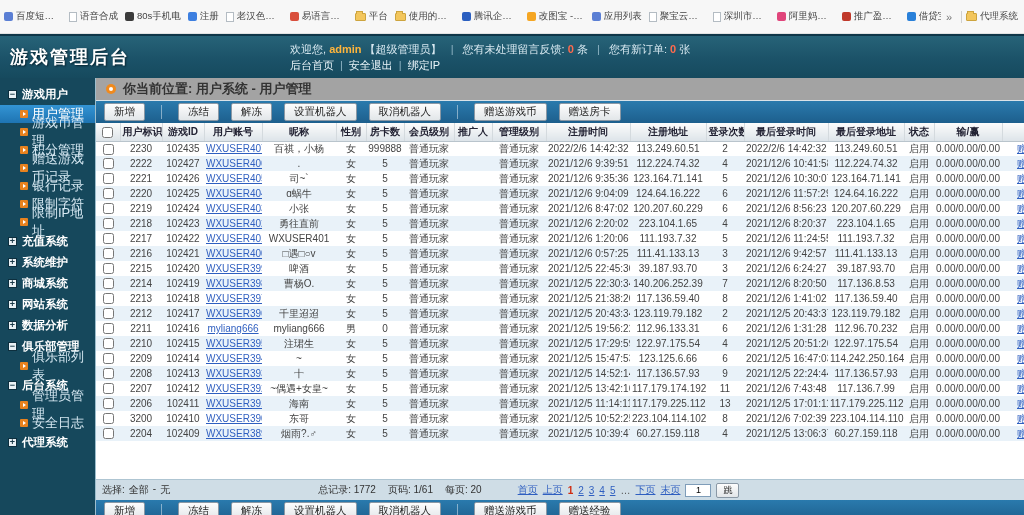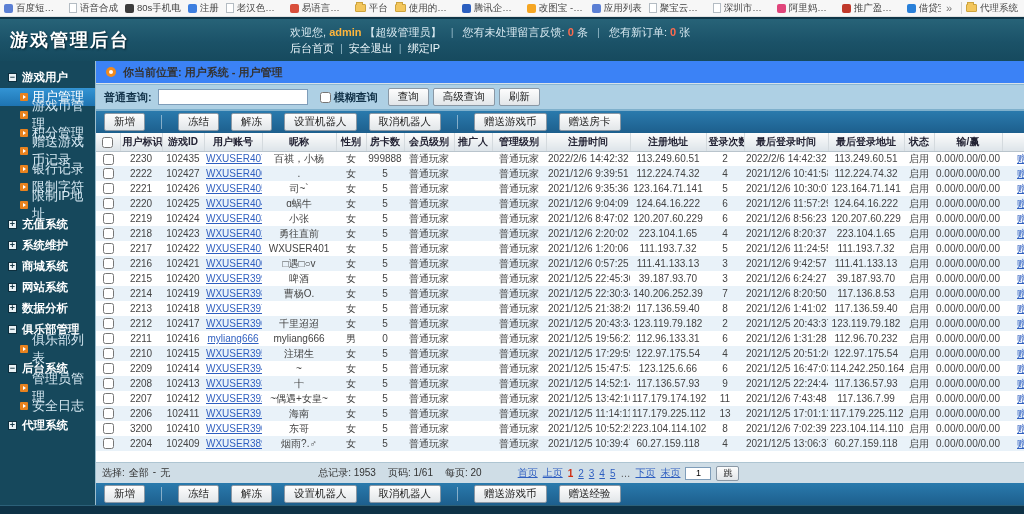--- a/index.html
+++ b/index.html
@@ -1,20 +1,20 @@
 <!DOCTYPE html>
 <html><head>
 <meta charset="utf-8">
 <style>
   * { margin:0; padding:0; box-sizing:border-box; }
   html,body { width:1024px; height:515px; overflow:hidden;
     font-family:"Liberation Sans","DejaVu Sans",sans-serif; background:#fff; }
 
   
-  .bookmarks-bar { height:17px; background:#f7f7f7; border-bottom:1px solid #e2e2e2;
+  .bookmarks-bar { height:34px; background:#f7f7f7; border-bottom:1px solid #e2e2e2;
     display:flex; align-items:center; padding:0 4px; font-size:9.5px; color:#444; }
   .bm-items { display:flex; align-items:center; gap:7px; flex:1; overflow:hidden; white-space:nowrap; }
   .bm-item { display:inline-flex; align-items:center; gap:3px; cursor:pointer; flex:0 0 auto; }
   .bm-label { max-width:46px; overflow:hidden; text-overflow:ellipsis; }
   .bm-app { width:9px; height:9px; border-radius:2px; flex:0 0 auto; }
   .bm-page { width:8px; height:10px; background:#fff; border:1px solid #b4bcc3; flex:0 0 auto; }
   .bm-folder { width:11px; height:8px; background:#f3c65c; border:1px solid #cda43e;
     border-radius:1px; position:relative; flex:0 0 auto; }
   .bm-folder::before { content:""; position:absolute; top:-3px; left:0; width:5px; height:2px;
     background:#f3c65c; border:1px solid #cda43e; border-bottom:none; }
@@ -44,22 +44,22 @@
     color:#d6e8f2; font-size:13px; cursor:pointer; }
   .sb-sub.active { background:linear-gradient(180deg,#3394d4,#1e74b2); color:#fff; }
   .sb-bullet { width:8px; height:8px; background:#e8821e; border-radius:1px; position:relative; flex:0 0 auto; }
   .sb-bullet::after { content:""; position:absolute; left:2.5px; top:2px; border-left:3px solid #fff;
     border-top:2px solid transparent; border-bottom:2px solid transparent; }
 
   .main { flex:1; display:flex; flex-direction:column; background:#fff; overflow:hidden;
     border-left:1px solid #9dbecd; }
 
   
-  .breadcrumb-bar { height:23px; background:#3b82f6; border-bottom:1px solid #d9e2e8;
-    display:flex; align-items:center; gap:7px; padding-left:10px; font-size:11px; font-weight:bold; color:#333; }
+  .breadcrumb-bar { height:23px; background:#a3a3a3; border-bottom:1px solid #d9e2e8;
+    display:flex; align-items:center; gap:7px; padding-left:10px; font-size:13px; font-weight:bold; color:#333; }
   .loc-icon { width:10px; height:10px; border-radius:50%; background:#f08a1d; position:relative; flex:0 0 auto; }
   .loc-icon::after { content:""; position:absolute; left:3px; top:3px; width:4px; height:4px;
     border-radius:50%; background:#fff; }
 
   
   .search-bar { height:27px; background:#aed0e4; border-top:1px solid #8cb8d2; border-bottom:2px solid #7fb0cc;
     display:flex; align-items:center; gap:6px; padding-left:8px; font-size:11px; color:#12334a; }
   .search-label { font-weight:bold; }
   .search-input { width:150px; height:16px; border:1px solid #7f9db9; background:#fff; font-size:10px; padding:0 3px; }
   .fuzzy { display:flex; align-items:center; gap:3px; font-weight:bold; margin-left:6px; }
@@ -278,29 +278,20 @@
         <span>代理系统</span>
       </div>
     </div>
 
   <div class="main">
     <div class="breadcrumb-bar">
       <span class="loc-icon"></span>
       <span>你当前位置: 用户系统 - 用户管理</span>
     </div>
 
-    <div class="search-bar">
-      <span class="search-label">普通查询:</span>
-      <input class="search-input" type="text" value="" style="">
-      <span class="fuzzy">
-        <input type="checkbox" style="">
-        <span>模糊查询</span>
-      </span>
-      <span id="search-buttons"><button class="btn">查询</button><button class="btn">高级查询</button><button class="btn">刷新</button></span>
-    </div>
 
     <div class="toolbar" id="toolbar-top">
         <button class="btn">新增</button>
         <span class="tb-sep"></span>
         <button class="btn">冻结</button>
         <button class="btn">解冻</button>
         <button class="btn">设置机器人</button>
         <button class="btn">取消机器人</button>
         <span class="tb-sep"></span>
         <button class="btn">赠送游戏币</button>
@@ -759,21 +750,21 @@
     <div class="footer-bar">
       <span class="f-select">
         <span>选择:</span>
         <a>全部</a>
         <span>-</span>
         <a>无</a>
       </span>
       <span class="f-stats">
         <span>
           <span>总记录:</span>
-          <span>1953</span>
+          <span>1772</span>
         </span>
         <span>
           <span>页码:</span>
           <span>1/61</span>
         </span>
         <span>
           <span>每页:</span>
           <span>20</span>
         </span>
       </span>

